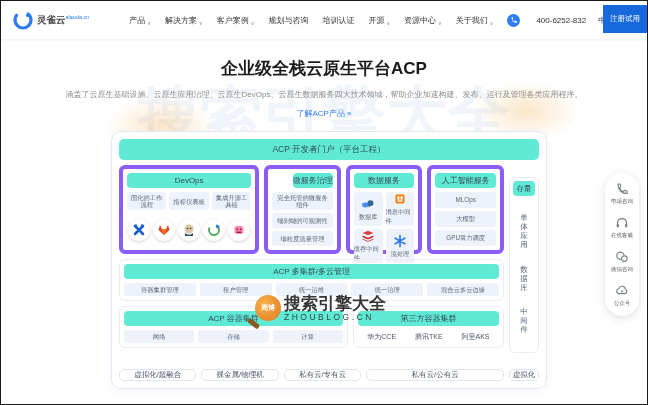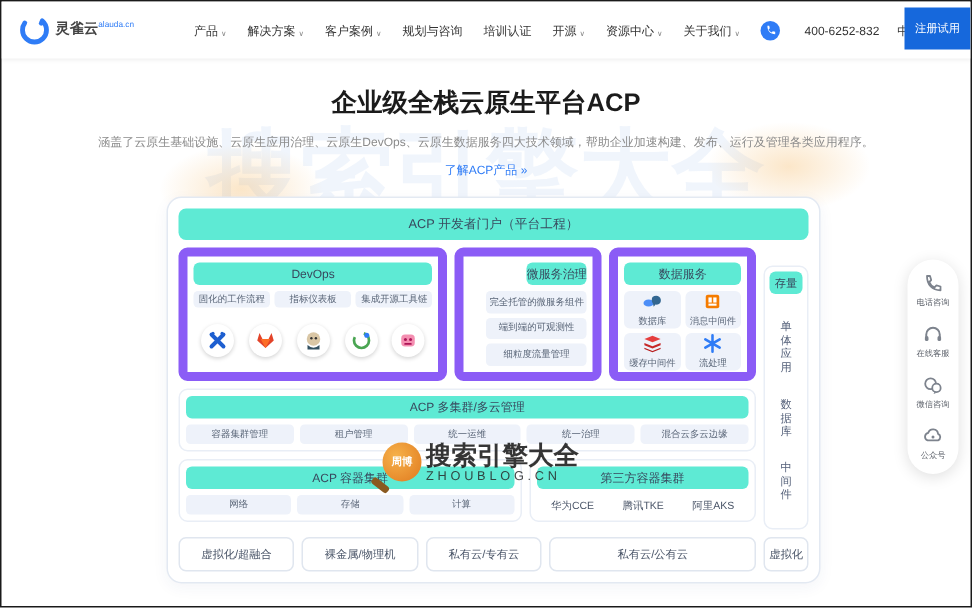--- a/index.html
+++ b/index.html
@@ -37,21 +37,21 @@
   .diagram { position:absolute; left:110px; top:130px; width:436px; height:258px;
     border:1px solid #e3e9f2; border-radius:10px; background:#fff;
     box-shadow:0 3px 10px rgba(30,60,120,.05); padding:7px;
     display:flex; flex-direction:column; gap:5px; z-index:6; }
   .bar-blue { background:#5eead4; border-radius:5px; display:flex; align-items:center;
     justify-content:center; color:#38495e; }
   .portal { height:21px; font-size:8.5px; flex:0 0 auto; }
   .mid { flex:1; display:flex; gap:5px; min-height:0; }
   .left-main { flex:1; display:flex; flex-direction:column; gap:5px; min-width:0; }
   .cols { display:flex; gap:5px; height:89px; }
-  .col { border:6px solid #8b5cf6; border-radius:6px; padding:4px; background:#fff;
+  .col { border:4px solid #8b5cf6; border-radius:6px; padding:4px; background:#fff;
     display:flex; flex-direction:column; gap:4px; min-width:0; }
   .col-header { height:15px; font-size:8px; border-radius:4px; flex:0 0 auto; }
   .chip { background:#eef2fa; border-radius:3px; color:#5a6678;
     display:flex; align-items:center; justify-content:center; text-align:center;
     font-size:6.3px; padding:2px; line-height:1.15; }
   .chip-row { display:flex; gap:3px; }
   .chip-col { display:flex; flex-direction:column; gap:3px; flex:1; }
   .chip-col .chip { flex:1; }
   .tools { flex:1; display:flex; align-items:center; justify-content:space-around; }
   .tool { width:22px; height:22px; border-radius:50%; background:#fff;
@@ -67,21 +67,21 @@
   .clusters { display:flex; gap:5px; height:42px; }
   .tp-items { flex:1; display:flex; align-items:center; justify-content:space-around;
     font-size:7px; color:#4a5568; }
   .stock { width:30px; border:1px solid #e9eef6; border-radius:6px; padding:3px;
     display:flex; flex-direction:column; align-items:center; gap:2px;margin-top:12px; }
   .stock-header { width:100%; height:15px; font-size:7.5px; border-radius:4px; }
   .stock-groups { flex:1; display:flex; flex-direction:column; justify-content:space-evenly;
     align-items:center; }
   .stock-group { display:flex; flex-direction:column; align-items:center;
     font-size:7.5px; color:#55617a; line-height:9px; }
-  .bottom { display:flex; gap:5px; height:23px; flex:0 0 auto; }
+  .bottom { display:flex; gap:5px; height:23px; flex:0 0 auto;align-items:flex-end; }
   .infra { border:1px solid #e0e6ef; border-radius:5px; display:flex; align-items:center;
     justify-content:center; font-size:7.5px; color:#4a5568; background:#fff; }
   
   .floatbar { position:absolute; right:8px; top:172px; width:34px; background:#fff;
     border-radius:17px; box-shadow:0 2px 10px rgba(0,0,0,.13); padding:9px 0;
     display:flex; flex-direction:column; gap:11px; align-items:center; z-index:40; }
   .float-item { display:flex; flex-direction:column; align-items:center; gap:2px; cursor:pointer; }
   .float-label { font-size:5.5px; color:#5a5f68; white-space:nowrap; }
   
   .ghost { position:absolute; left:0; right:0; text-align:center; font-weight:bold;
@@ -281,20 +281,28 @@
                 <span>
                   <svg width="14" height="14" viewBox="0 0 14 14">
                     <path d="M7 1.5 L7 12.5 M2.2 4.2 L11.8 9.8 M11.8 4.2 L2.2 9.8" stroke="#2f7cf6" stroke-width="1.7" stroke-linecap="round" fill="none"></path>
                     <circle cx="7" cy="7" r="1.4" fill="#2f7cf6"></circle>
                   </svg>
                 </span>
                 <span>流处理</span>
               </div>
             </div>
           </div>
+          <div class="col" style="flex: 1 1 0%;">
+            <div class="bar-blue col-header">人工智能服务</div>
+            <div class="chip-col">
+              <div class="chip">MLOps</div>
+              <div class="chip">大模型</div>
+              <div class="chip">GPU算力调度</div>
+            </div>
+          </div>
         </div>
         <div class="boxed mc">
           <div class="bar-blue col-header">ACP 多集群/多云管理</div>
           <div class="mc-chips">
             <div class="chip">容器集群管理</div>
             <div class="chip">租户管理</div>
             <div class="chip">统一运维</div>
             <div class="chip">统一治理</div>
             <div class="chip">混合云多云边缘</div>
           </div>

